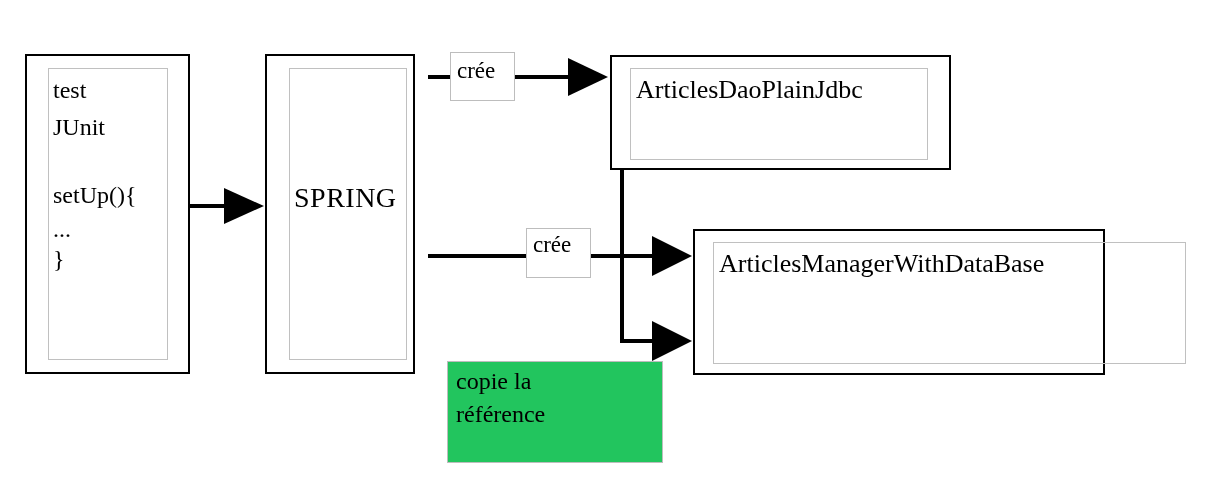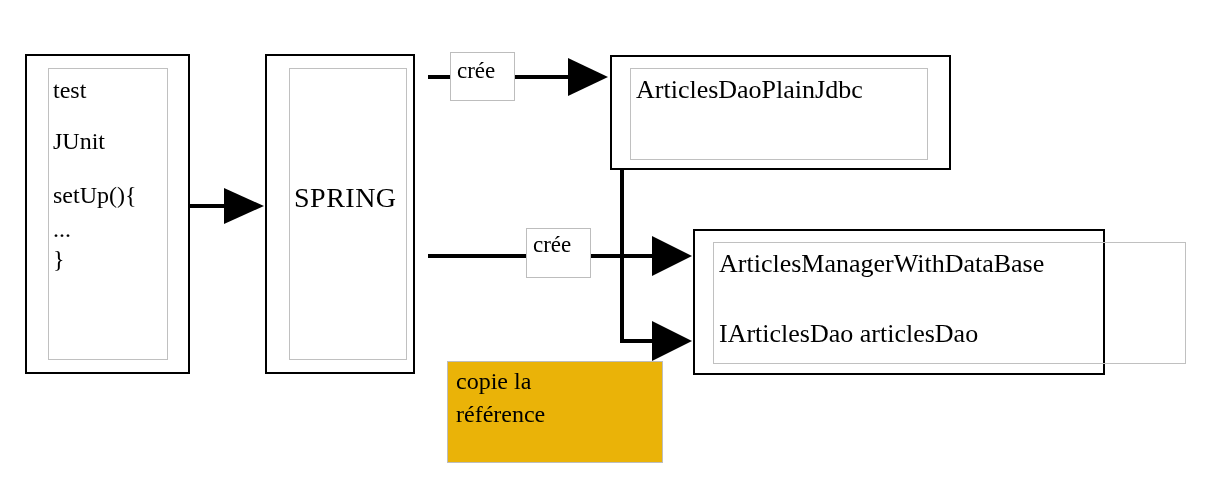--- a/index.html
+++ b/index.html
@@ -39,21 +39,21 @@
   .label-box {
     position: absolute;
     box-sizing: border-box;
     border: 1px solid #bdbdbd;
     background: #ffffff;
   }
   .note-box {
     position: absolute;
     box-sizing: border-box;
     border: 1px solid #bdbdbd;
-    background: #eab308;
+    background: #22c55e;
   }
   .txt {
     position: absolute;
     color: #000000;
     white-space: pre;
     line-height: 1.18;
     font-family: "Liberation Serif", "DejaVu Serif", serif;
   }
   .t-code {
     font-size: 24px;
@@ -97,40 +97,39 @@
 
     <g>
       <polyline points="622,170 622,341 656,341" fill="none" stroke="#000000" stroke-width="4"></polyline>
       <polygon points="652,321 692,341 652,361" fill="#000000"></polygon>
     </g>
   </svg>
 
   <div class="node-outer" style="left:25px; top:54px; width:165px; height:320px;">
     <div class="node-inner" style="left:21px; top:12px; width:120px; height:292px;"></div>
     <div class="txt t-code" style="left:26px; top:20px;">test</div>
-    <div class="txt t-code" style="left:26px; top:71px;">JUnit</div>
+    <div class="txt t-code" style="left:26px; top:57px;">JUnit</div>
     <div class="txt t-code" style="left:26px; top:125px;font-family:Liberation Serif, serif;">setUp(){</div>
     <div class="txt t-code" style="left:26px; top:159px;">...</div>
     <div class="txt t-code" style="left:26px; top:189px;">}</div>
   </div>
 
   <div class="node-outer" style="left:610px; top:55px; width:341px; height:115px;">
     <div class="node-inner" style="left:18px; top:11px; width:298px; height:92px;"></div>
     <div class="txt t-class" style="left:24px; top:18px;">ArticlesDaoPlainJdbc</div>
   </div>
 
   <div class="node-outer" style="left:265px; top:54px; width:150px; height:320px;">
     <div class="node-inner" style="left:22px; top:12px; width:118px; height:292px;"></div>
     <div class="txt t-spring" style="left:27px; top:125px;">SPRING</div>
   </div>
 
   <div class="node-outer" style="left:693px; top:229px; width:412px; height:146px;">
     <div class="node-inner" style="left:18px; top:11px; width:473px; height:122px;"></div>
     <div class="txt t-class" style="left:24px; top:18px;">ArticlesManagerWithDataBase</div>
-    <div class="txt t-class" style="left:24px; top:88px;">IArticlesDao articlesDao</div>
   </div>
 
   <div class="label-box" style="left:450px; top:52px; width:65px; height:49px;">
     <div class="txt t-crée" style="left:6px; top:4px;">crée</div>
   </div>
 
   <div class="label-box" style="left:526px; top:228px; width:65px; height:50px;">
     <div class="txt t-crée" style="left:6px; top:2px;">crée</div>
   </div>
 

